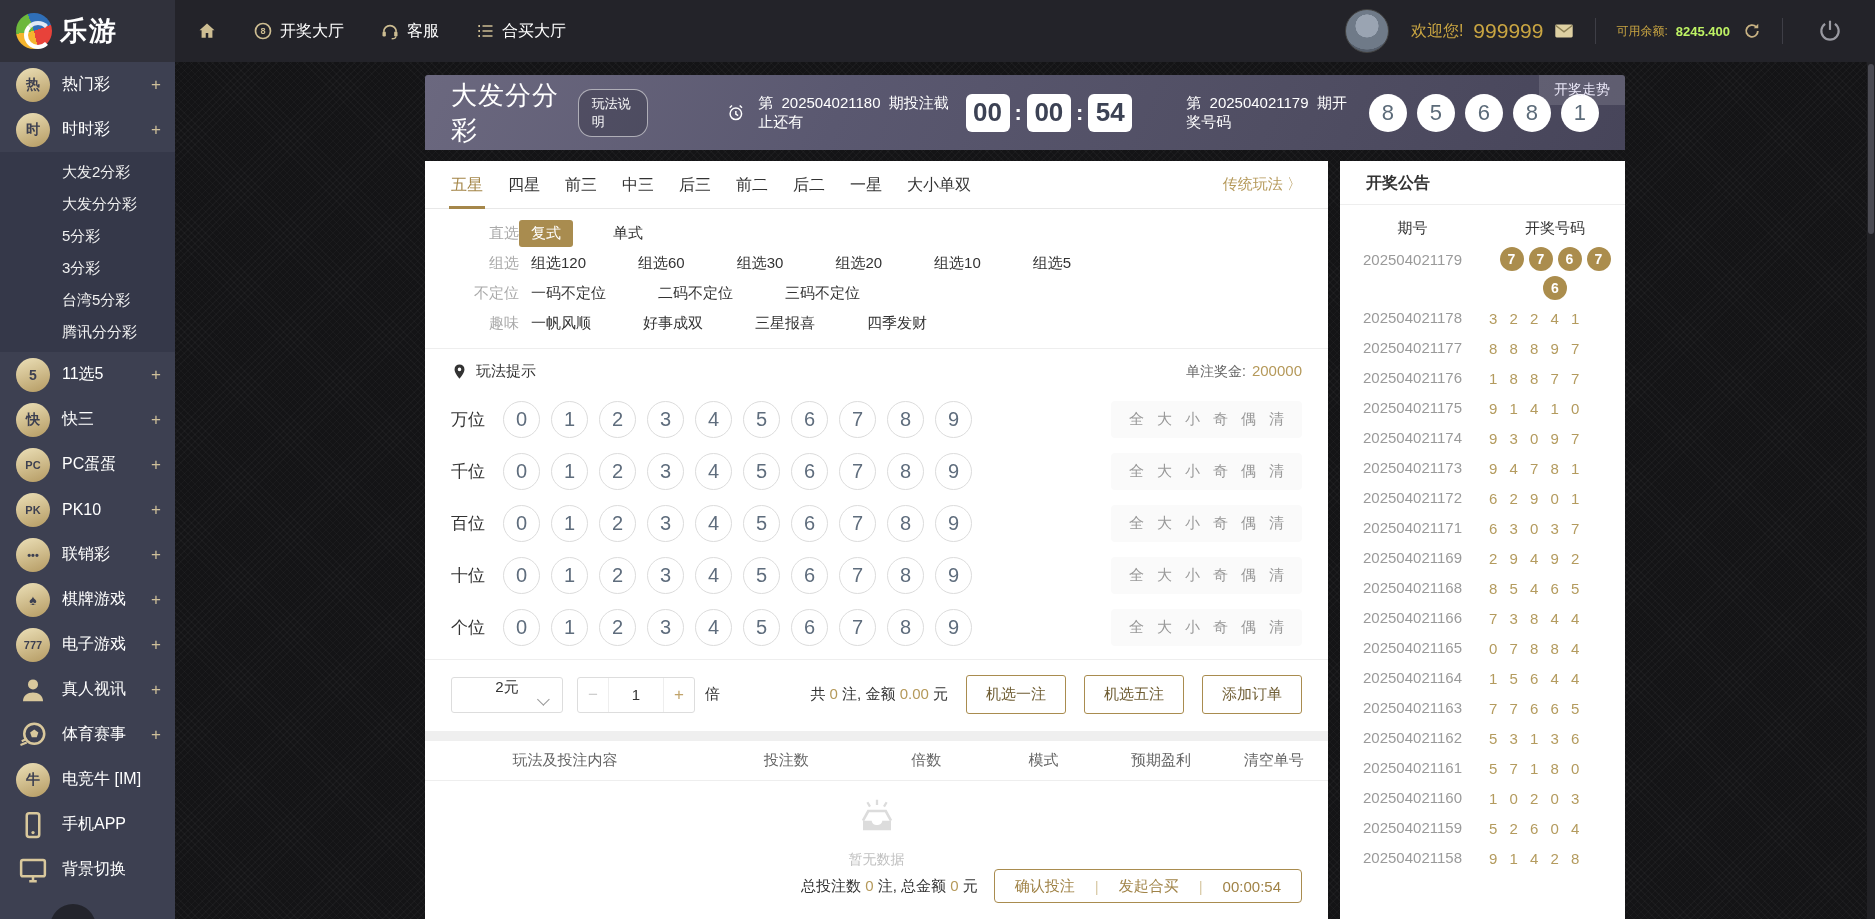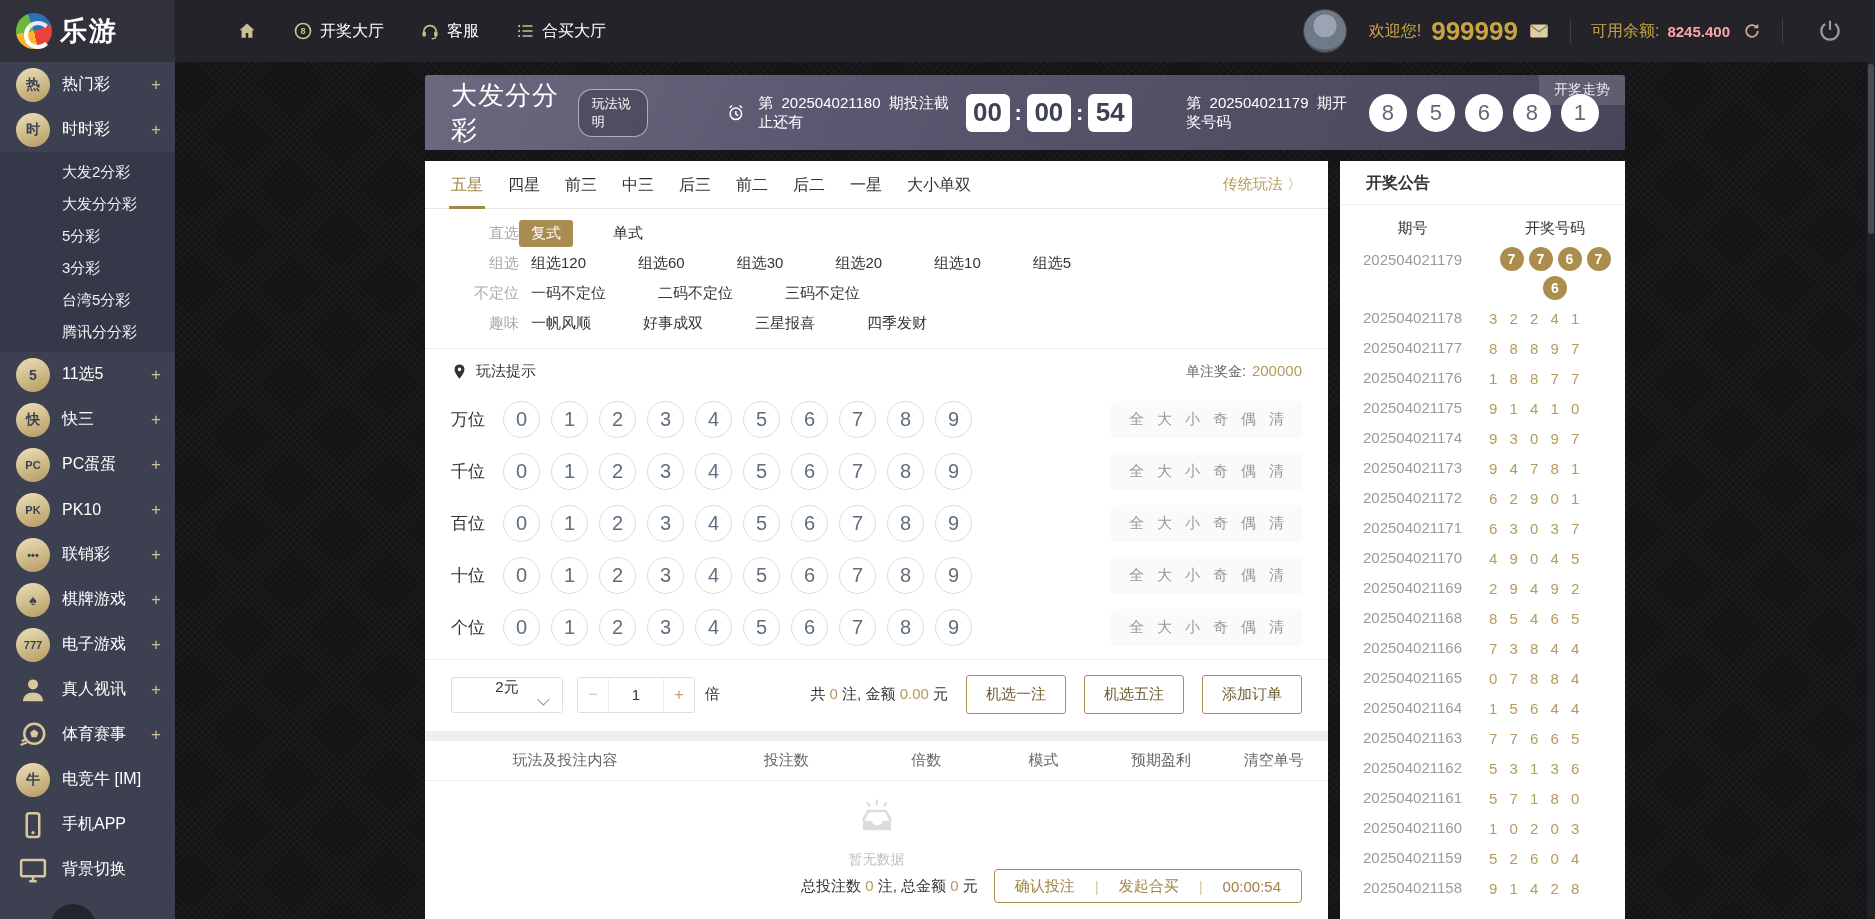--- a/index.html
+++ b/index.html
@@ -6,38 +6,38 @@
   html,body { width:1875px; height:919px; overflow:hidden; }
   body{
     font-family:"Liberation Sans","DejaVu Sans",sans-serif;
     background-color:#141416;
     background-image:
       repeating-linear-gradient(45deg, rgba(255,255,255,.028) 0 1px, transparent 1px 5px),
       repeating-linear-gradient(-45deg, rgba(255,255,255,.028) 0 1px, transparent 1px 5px);
     position:relative;
   }
   
-  .topbar{ height:62px; background:#232329; display:flex; align-items:center; position:relative; z-index:9;gap:40px;}
+  .topbar{ height:62px; background:#232329; display:flex; align-items:center; position:relative; z-index:9;}
   .logo{ width:175px; height:62px; background:#30313b; display:flex; align-items:center; padding-left:16px; flex:none;}
   .logo-mark{ width:36px; height:36px; border-radius:50%; position:relative; flex:none;
     background:conic-gradient(from -20deg,#2f6fb8 0 25%,#e8423a 25% 52%,#f5b52e 52% 78%,#6cb83c 78% 100%);}
   .logo-mark::after{ content:""; position:absolute; left:8px; top:8px; width:20px; height:20px; border-radius:50%;
     background:transparent; border:4px solid #fff; border-right-color:transparent; border-top-color:rgba(255,255,255,.85);}
   .logo-text{ color:#fff; font-size:27px; font-weight:bold; letter-spacing:2px; margin-left:8px;}
   .nav{ display:flex; align-items:center; margin-left:22px; height:62px;}
   .nav-item{ display:flex; align-items:center; gap:7px; color:#fff; font-size:16px; margin-right:36px; cursor:pointer;}
   .nav-item svg{ width:20px; height:20px; }
   .userbar{ margin-left:auto; display:flex; align-items:center; padding-right:18px;}
   .avatar{ width:44px; height:44px; border-radius:50%; background:radial-gradient(circle at 50% 38%, #9aa4b2 0 34%, #6f7a88 35% 70%, #555e6b 71%); border:1px solid #444; cursor:pointer;}
   .welcome{ color:#c9a542; font-size:16px; margin-left:22px;}
-  .uname{ color:#c9a542; font-size:26px; font-weight:bold; margin-left:10px;}
+  .uname{ color:#c9a542; font-size:21px; font-weight:normal; margin-left:10px;}
   .mail{ width:22px; height:22px; margin-left:10px; cursor:pointer;}
   .vdiv{ width:1px; height:26px; background:#3e3e46; margin:0 20px;}
-  .bal-label{ color:#c9a542; font-size:16px;}
-  .bal-val{ color:#fca5a5; font-size:15px; font-weight:bold; margin-left:8px;}
+  .bal-label{ color:#c9a542; font-size:12px;}
+  .bal-val{ color:#bef264; font-size:13px; font-weight:bold; margin-left:8px;}
   .refresh{ width:20px; height:20px; margin-left:12px; cursor:pointer;}
   .power{ width:26px; height:26px; margin:0 14px; cursor:pointer;}
   
   .sidebar{ position:absolute; left:0; top:62px; bottom:0; width:175px; background:#3d4051; overflow:hidden; z-index:8;}
   .side-item{ height:45px; display:flex; align-items:center; padding:0 14px 0 14px; color:#fff; font-size:16px; cursor:pointer;}
   .side-icon{ width:38px; height:38px; flex:none; display:flex; align-items:center; justify-content:center; margin-right:10px;}
   .coin{ width:34px; height:34px; border-radius:50%; background:linear-gradient(160deg,#ece0b8,#b49a62); color:#3d4051;
          display:flex; align-items:center; justify-content:center; font-weight:bold; font-size:14px;}
   .coin.small-text{ font-size:11px; }
   .side-icon svg{ width:30px; height:30px; }
@@ -623,24 +623,20 @@
             </div>
             <div class="ann-row">
               <span class="ann-issue">202504021172</span>
               <span class="ann-nums">6 2 9 0 1</span>
             </div>
             <div class="ann-row">
               <span class="ann-issue">202504021171</span>
               <span class="ann-nums">6 3 0 3 7</span>
             </div>
             <div class="ann-row">
-              <span class="ann-issue">202504021170</span>
-              <span class="ann-nums">4 9 0 4 5</span>
-            </div>
-            <div class="ann-row">
               <span class="ann-issue">202504021169</span>
               <span class="ann-nums">2 9 4 9 2</span>
             </div>
             <div class="ann-row">
               <span class="ann-issue">202504021168</span>
               <span class="ann-nums">8 5 4 6 5</span>
             </div>
             <div class="ann-row">
               <span class="ann-issue">202504021166</span>
               <span class="ann-nums">7 3 8 4 4</span>

